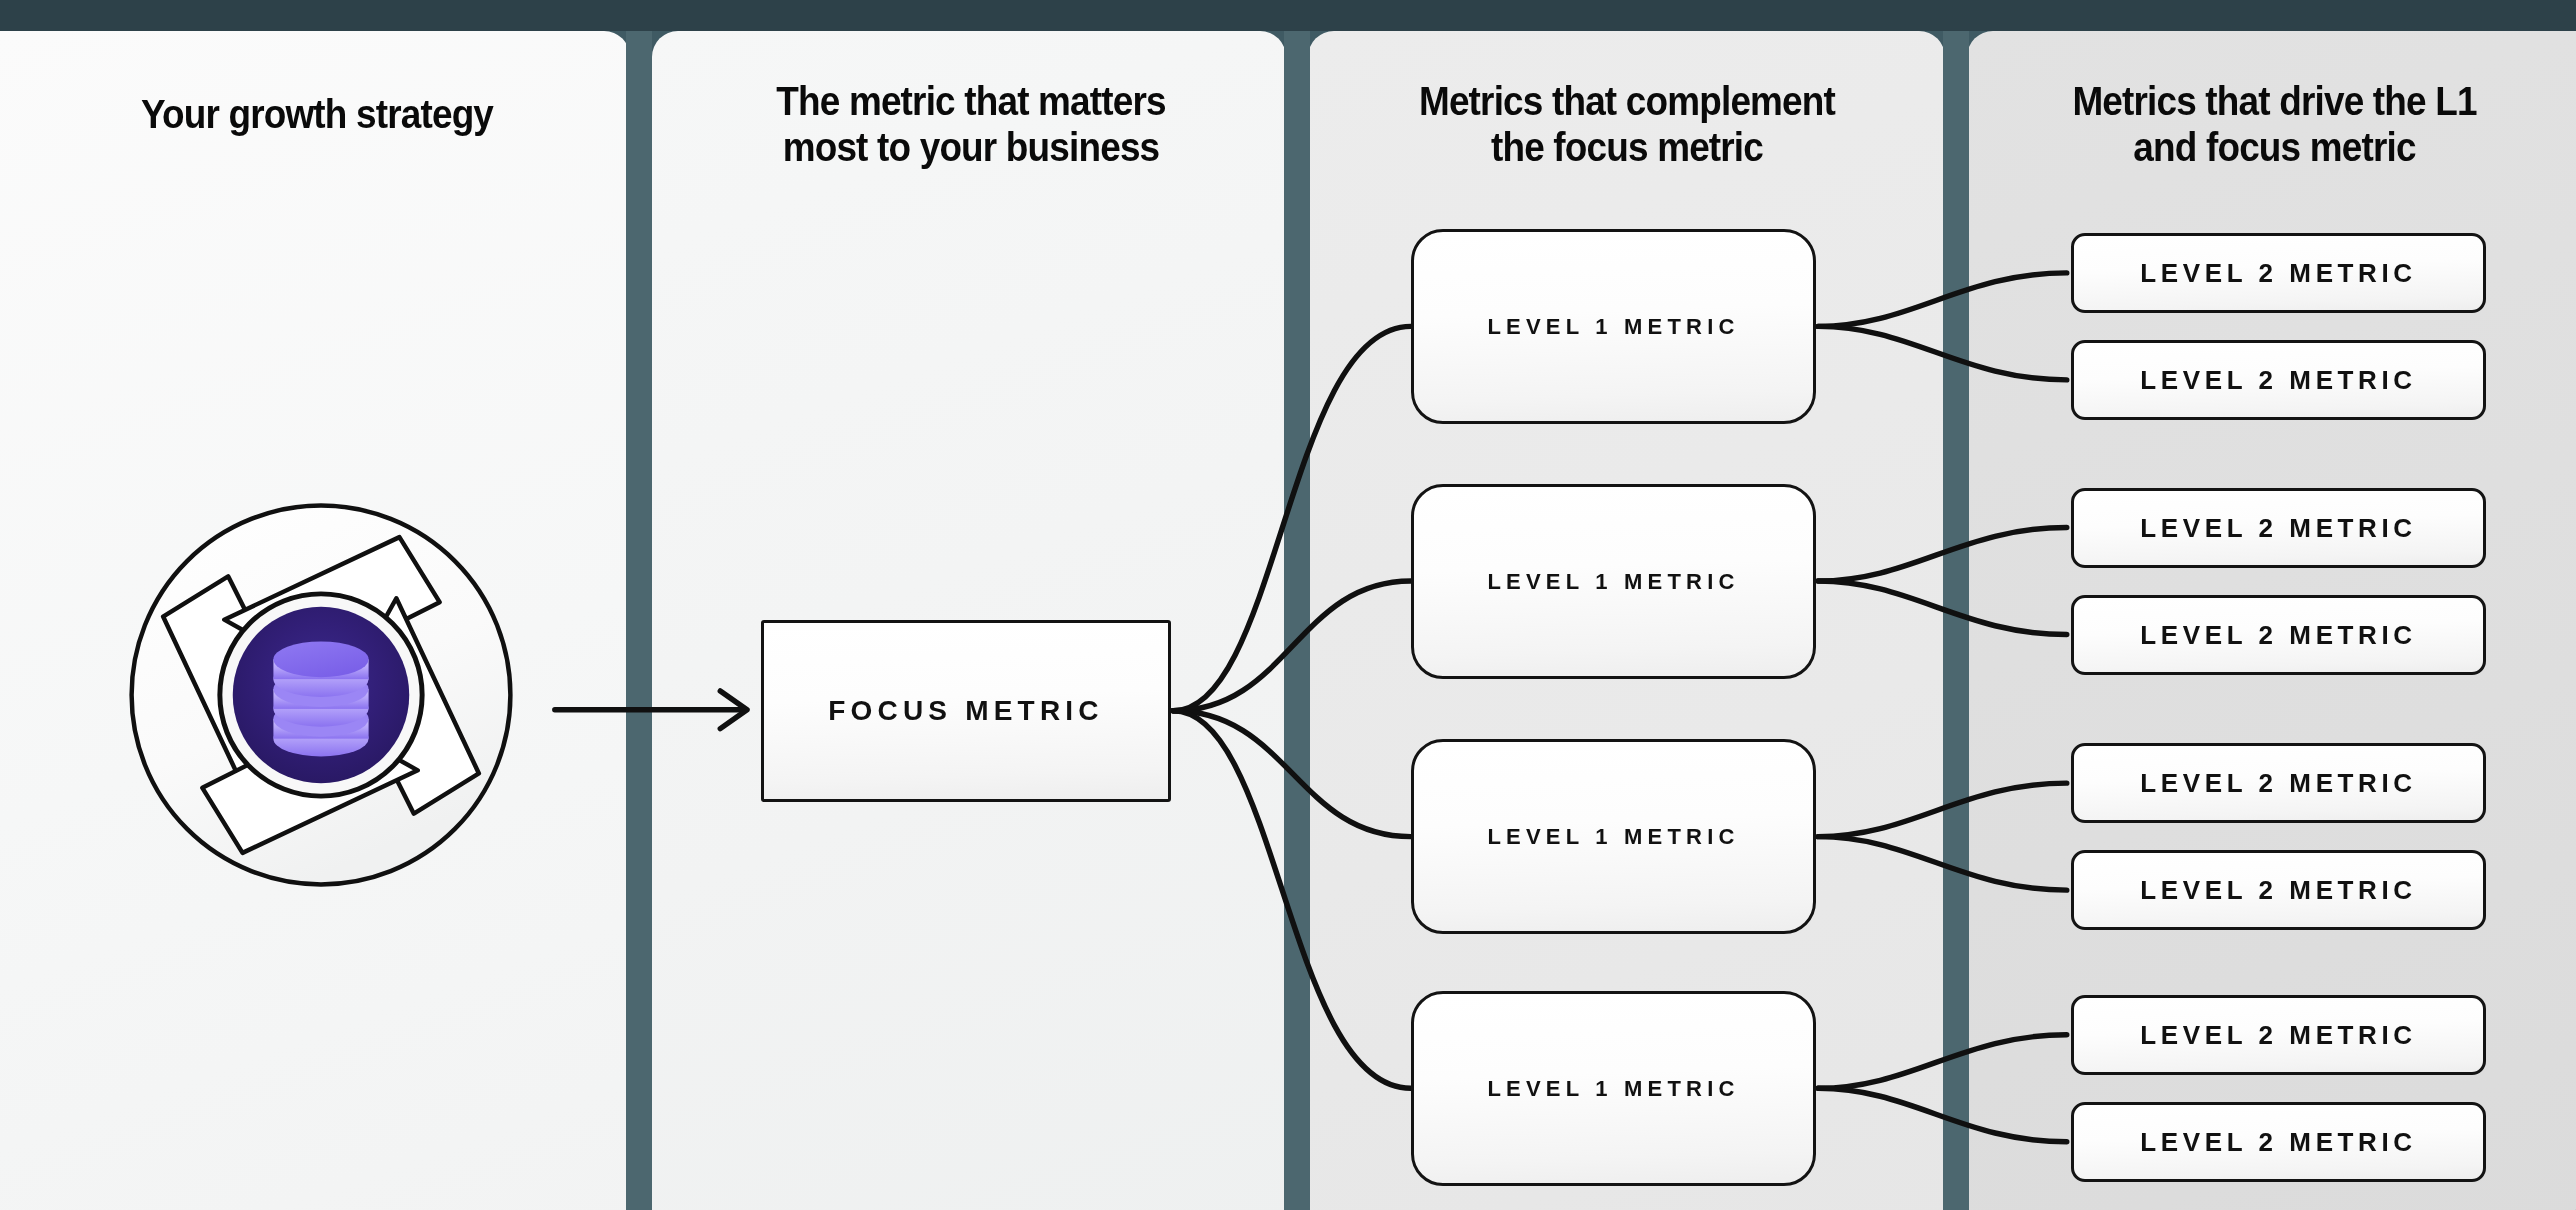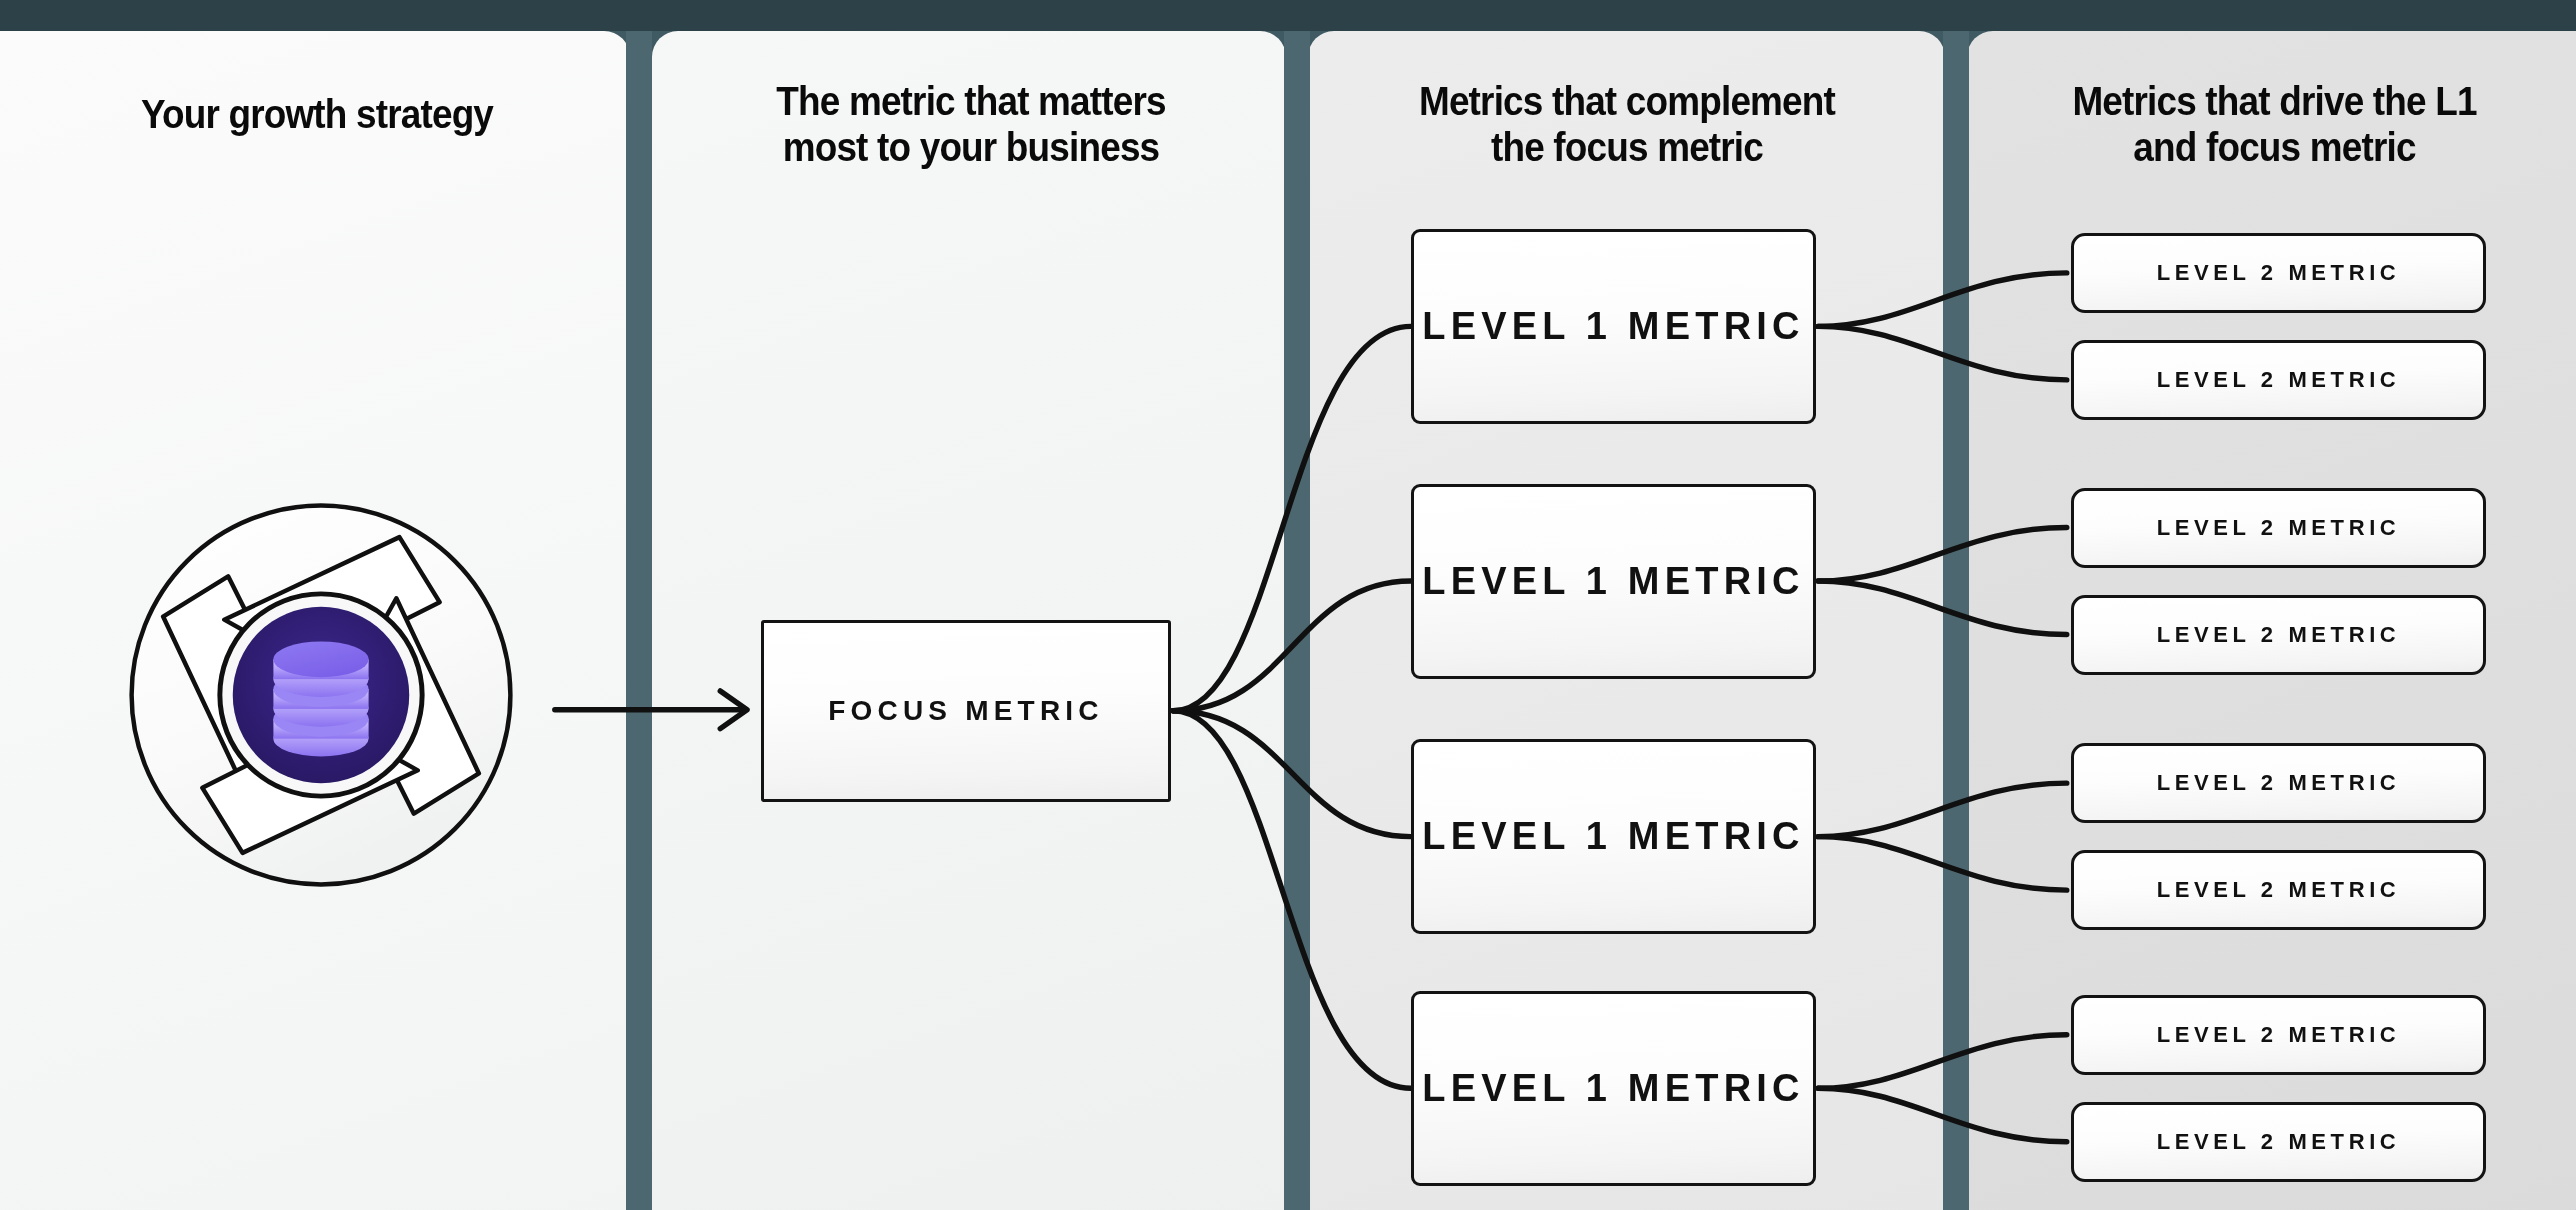--- a/index.html
+++ b/index.html
@@ -115,29 +115,29 @@
   .node.focus {
     left: 761px; top: 589px;
     width: 410px; height: 182px;
     border-radius: 3px;
     font-size: 28px;
     letter-spacing: 5.2px;
   }
   .node.l1 {
     left: 1411px;
     width: 405px; height: 195px;
-    border-radius: 9px;
-    font-size: 38px;
+    border-radius: 32px;
+    font-size: 22px;
     letter-spacing: 5.2px;
   }
   .node.l2 {
     left: 2071px;
     width: 415px; height: 80px;
     border-radius: 14px;
-    font-size: 22px;
+    font-size: 26px;
     letter-spacing: 4.6px;
   }
 </style>
 </head>
 <body>
 
 <div id="stage">
 
   <div class="panel p1"></div>
   <div class="panel p2"></div>

